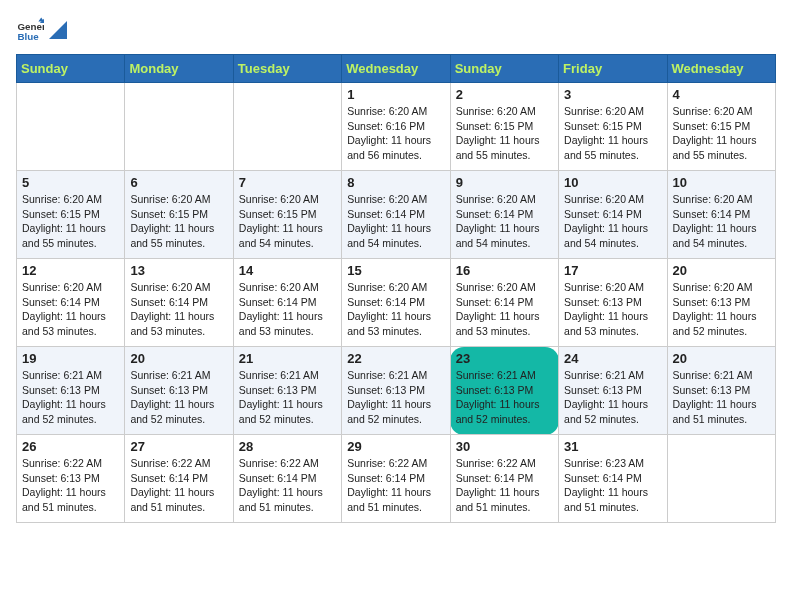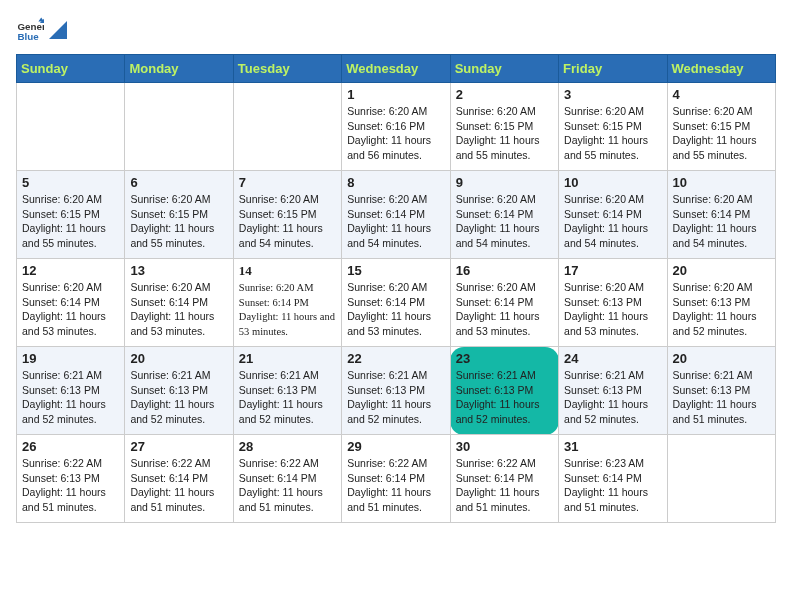--- a/index.html
+++ b/index.html
@@ -187,21 +187,21 @@
       </tr>
       <tr>
         <td style="background: rgb(255, 255, 255);">
           <span class="day-num">12</span>
           <div class="day-info">Sunrise: 6:20 AM<br>Sunset: 6:14 PM<br>Daylight: 11 hours and 53 minutes.</div>
         </td>
         <td style="background: rgb(255, 255, 255);">
           <span class="day-num">13</span>
           <div class="day-info">Sunrise: 6:20 AM<br>Sunset: 6:14 PM<br>Daylight: 11 hours and 53 minutes.</div>
         </td>
-        <td style="background: rgb(255, 255, 255); font-family: Liberation Serif, serif;">
+        <td style="background: rgb(255, 255, 255);">
           <span class="day-num">14</span>
           <div class="day-info">Sunrise: 6:20 AM<br>Sunset: 6:14 PM<br>Daylight: 11 hours and 53 minutes.</div>
         </td>
         <td style="background: rgb(255, 255, 255);">
           <span class="day-num">15</span>
           <div class="day-info">Sunrise: 6:20 AM<br>Sunset: 6:14 PM<br>Daylight: 11 hours and 53 minutes.</div>
         </td>
         <td style="background: rgb(255, 255, 255);">
           <span class="day-num">16</span>
           <div class="day-info">Sunrise: 6:20 AM<br>Sunset: 6:14 PM<br>Daylight: 11 hours and 53 minutes.</div>

